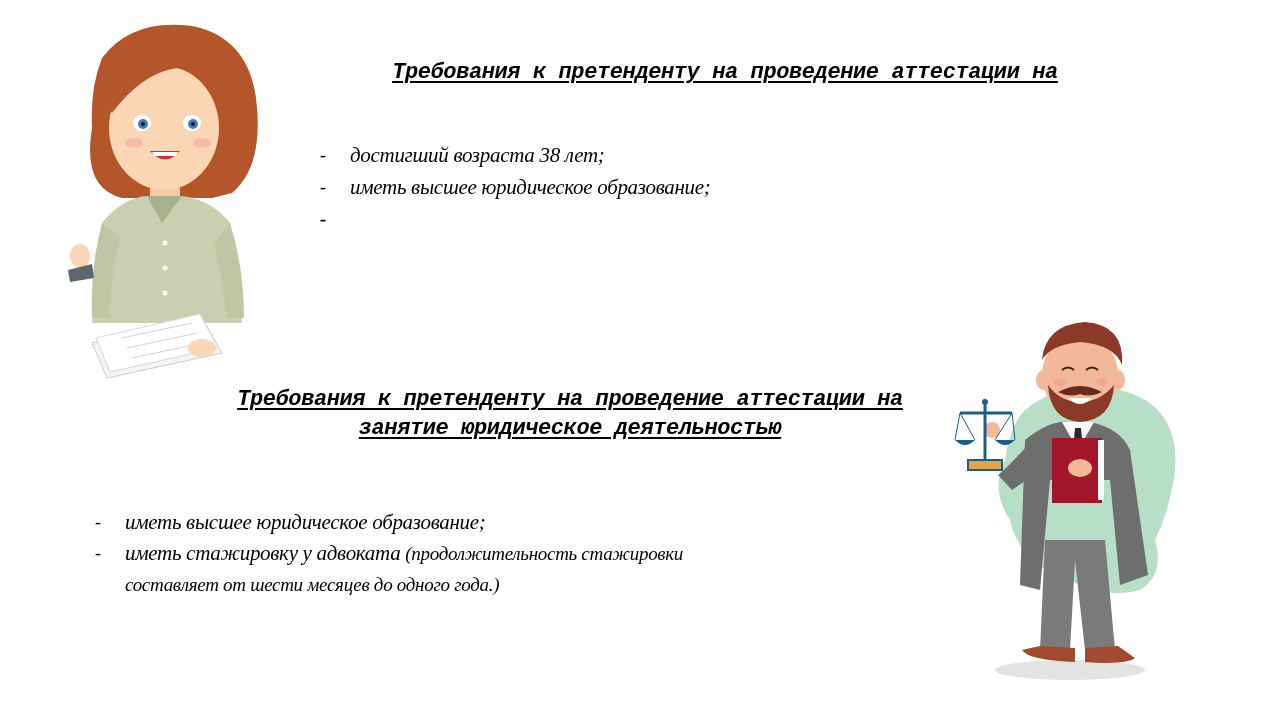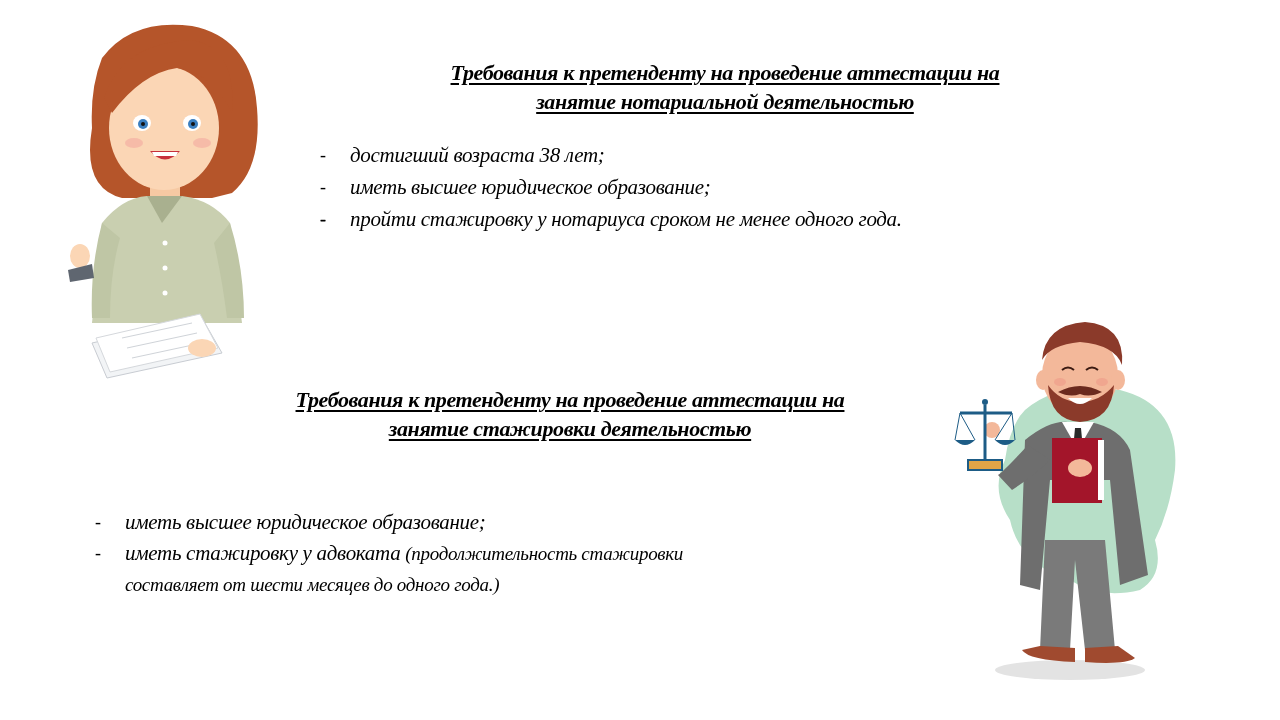--- a/index.html
+++ b/index.html
@@ -4,21 +4,21 @@
   <style>
     html, body { margin: 0; padding: 0; }
     body {
       width: 1280px; height: 720px; position: relative; overflow: hidden;
       background: #ffffff; color: #000000;
       font-family: "Liberation Serif", "DejaVu Serif", serif;
     }
     .heading {
       position: absolute; text-align: center;
       font-style: italic; font-weight: bold; font-size: 22px;
-      line-height: 29px; letter-spacing: -0.4px;
+      line-height: 29px; letter-spacing: -0.4px; font-family: Liberation Mono, monospace;
     }
     .heading span { display: block; }
     .heading .u { text-decoration: underline; text-decoration-thickness: 2px; text-underline-offset: 3px; }
     #heading-notary { left: 370px; top: 58px; width: 710px; }
     #heading-advocate { left: 215px; top: 385px; width: 710px; }
 
     .list { position: absolute; margin: 0; padding: 0; list-style: none;
       font-style: italic; font-size: 21px; line-height: 32px; letter-spacing: -0.3px; }
     .list li { position: relative; padding-left: 30px; }
     .list li .dash { position: absolute; left: 0; top: 0; font-style: normal; font-size: 18px; }
@@ -73,44 +73,42 @@
     <path d="M34 320 L138 296 L156 330 L48 354 Z" fill="#ffffff" stroke="#d5d8dc"></path>
     <line x1="60" y1="320" x2="130" y2="305" stroke="#cfd3d8"></line>
     <line x1="65" y1="330" x2="135" y2="315" stroke="#cfd3d8"></line>
     <line x1="70" y1="340" x2="140" y2="325" stroke="#cfd3d8"></line>
     <ellipse cx="140" cy="330" rx="14" ry="9" fill="#fbd6b5"></ellipse>
   </svg>
 </div>
 
 <div class="heading" id="heading-notary">
   <span class="u">Требования к претенденту на проведение аттестации на</span>
-  <span class="u">занятие нотариальной деятельностью</span>
 </div>
 
 <ul class="list" id="list-notary">
   <li>
     <span class="dash">-</span>
     <span>достигший возраста 38 лет;</span>
   </li>
   <li>
     <span class="dash">-</span>
     <span>иметь высшее юридическое образование;</span>
   </li>
   <li style="width:640px">
     <span class="dash">-</span>
   </li>
   <li style="width:600px">
     <span class="dash">-</span>
-    <span>пройти стажировку у нотариуса сроком не менее одного года.</span>
   </li>
 </ul>
 
 <div class="heading" id="heading-advocate">
   <span class="u">Требования к претенденту на проведение аттестации на</span>
-  <span class="u">занятие стажировки деятельностью</span>
+  <span class="u">занятие юридическое деятельностью</span>
 </div>
 
 <ul class="list" id="list-advocate">
   <li>
     <span class="dash">-</span>
     <span>иметь высшее юридическое образование;</span>
   </li>
   <li style="width:610px; line-height:30px">
     <span class="dash">-</span>
     <span>иметь стажировку у адвоката</span>

